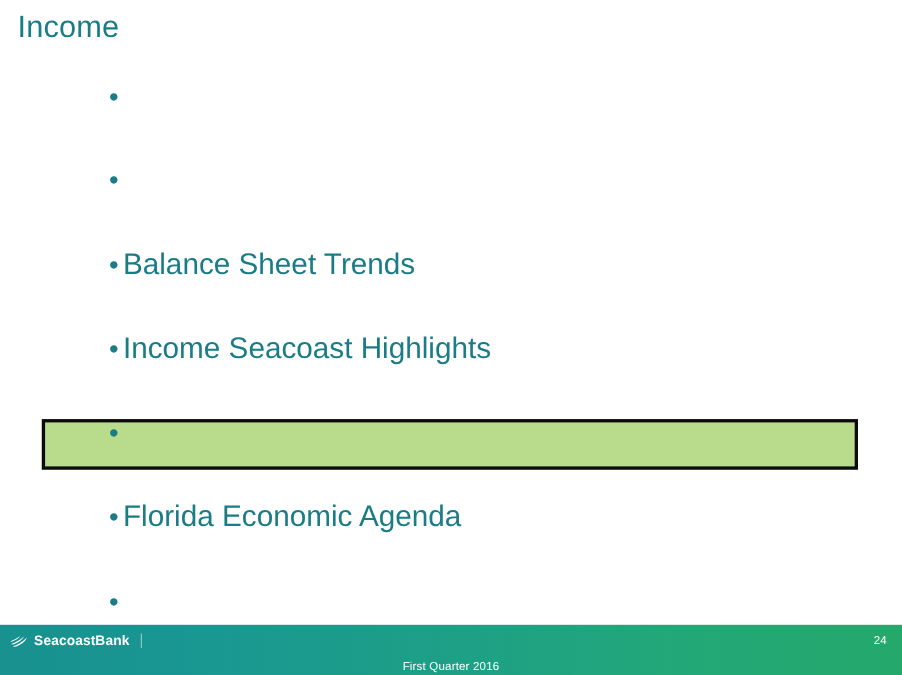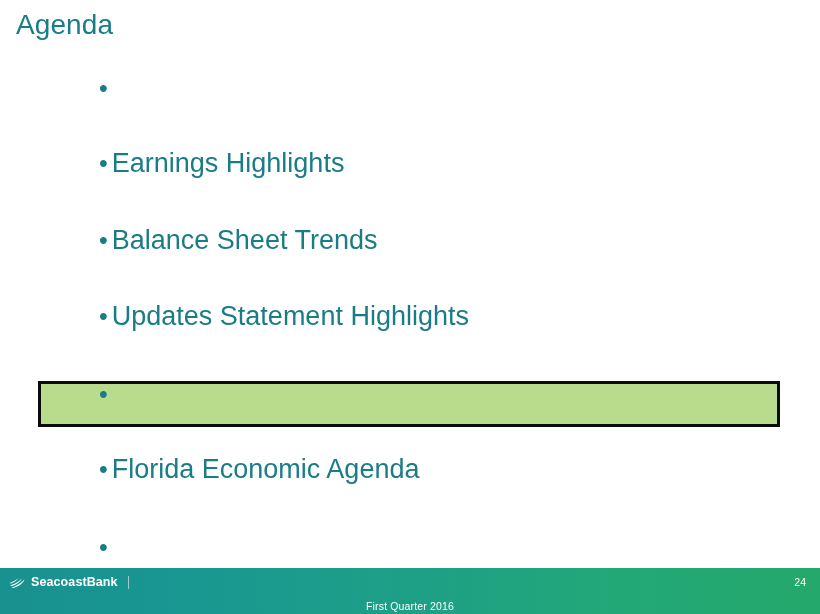--- a/index.html
+++ b/index.html
@@ -158,50 +158,49 @@
     color: #ffffff;
     font-size: 10.5px;
     line-height: 28px;
   }
 </style>
 </head>
 <body>
 
 <div class="slide">
 
-  <div class="slide-title">Agenda</div>
+  <div class="slide-title">Income</div>
 
   <div class="highlight-box"></div>
 
   <div class="agenda-list">
 
     <div class="agenda-row r0">
       <div class="bullet-item">
         <span class="bullet-dot">•</span>
       </div>
     </div>
 
     <div class="agenda-row r1">
       <div class="bullet-item">
         <span class="bullet-dot">•</span>
-        <span class="bullet-label">Earnings Highlights</span>
       </div>
     </div>
 
     <div class="agenda-row r2">
       <div class="bullet-item">
         <span class="bullet-dot">•</span>
         <span class="bullet-label">Balance Sheet Trends</span>
       </div>
     </div>
 
     <div class="agenda-row r3">
       <div class="bullet-item">
         <span class="bullet-dot">•</span>
-        <span class="bullet-label">Updates Statement Highlights</span>
+        <span class="bullet-label">Income Seacoast Highlights</span>
       </div>
     </div>
 
     <div class="agenda-row r4">
       <div class="bullet-item">
         <span class="bullet-dot">•</span>
       </div>
     </div>
 
     <div class="agenda-row r5">

